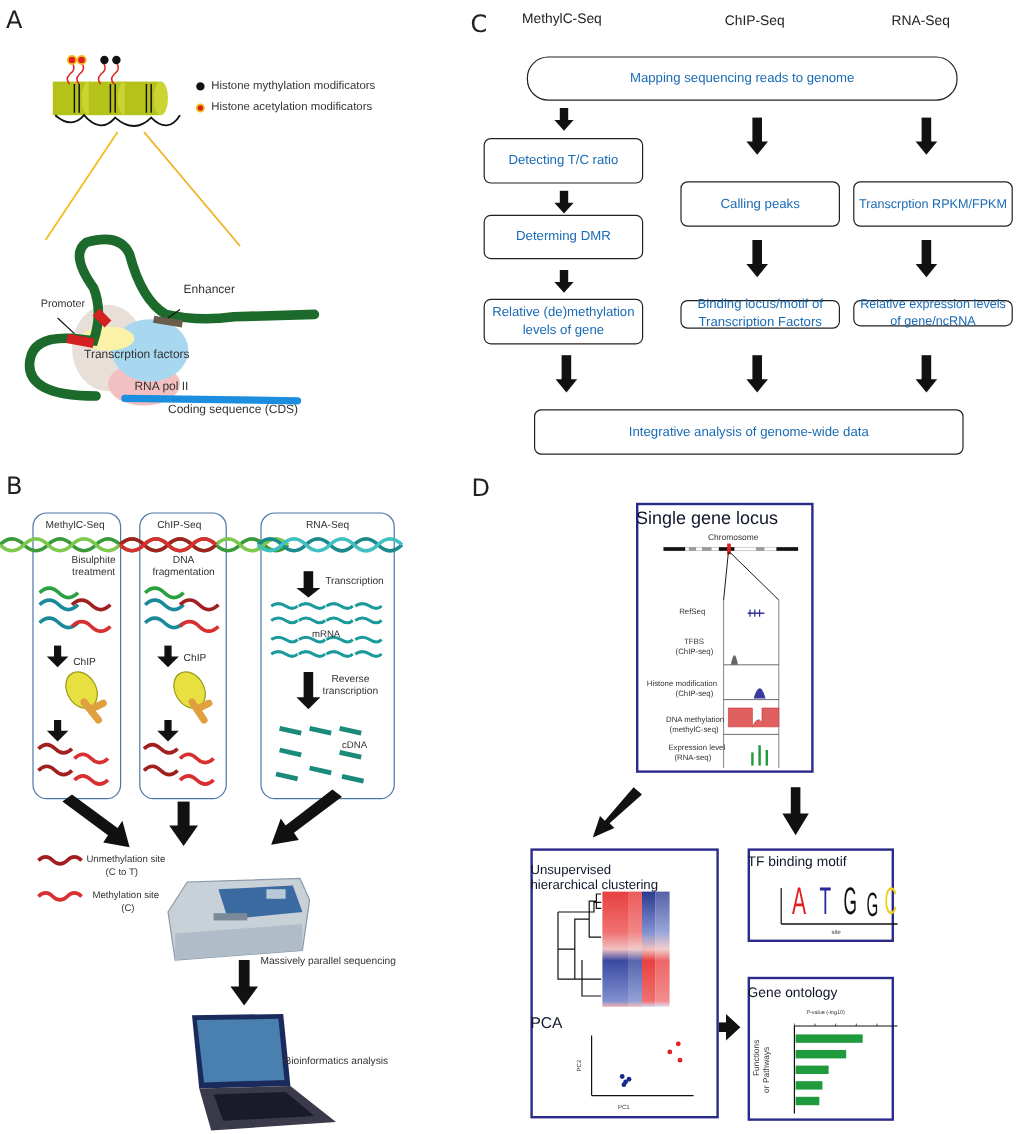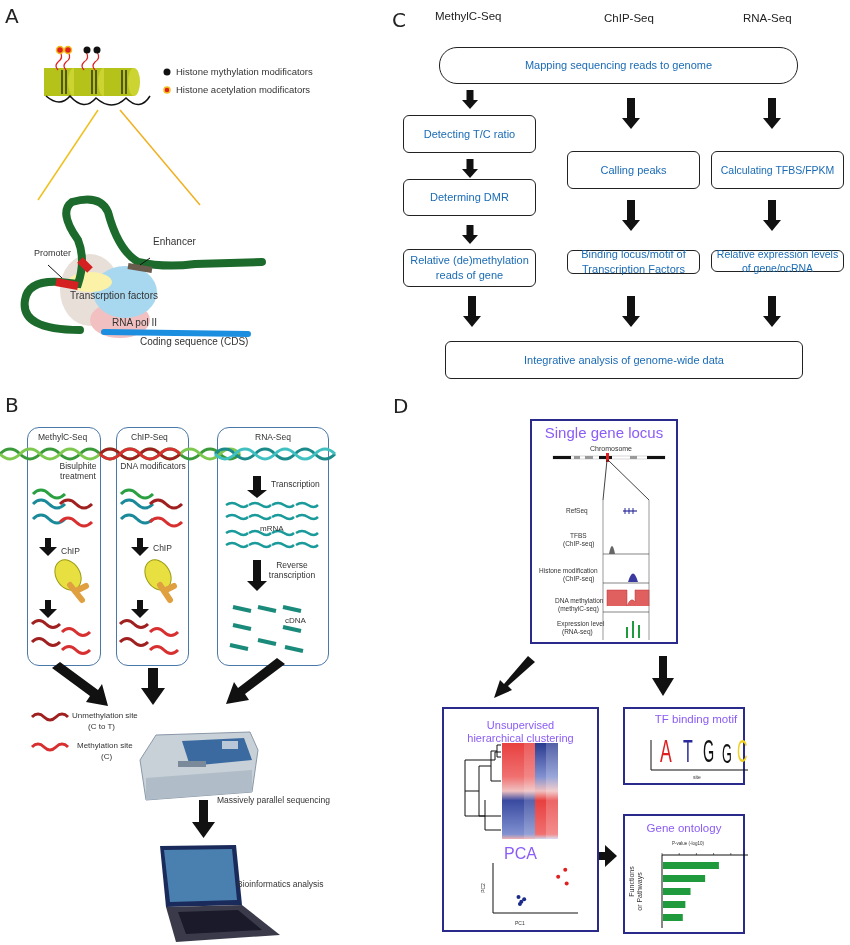--- a/index.html
+++ b/index.html
@@ -3,21 +3,21 @@
 <meta charset="utf-8">
 <style>
   html, body { margin:0; padding:0; background:#fff; }
   body { width:850px; height:945px; position:relative; overflow:hidden; font-family:"Liberation Sans", sans-serif; color:#222; }
   .abs { position:absolute; }
   .panel-letter { font-size:20px; color:#222; font-family:"DejaVu Sans", sans-serif; }
   .lbl { font-size:9px; color:#333; white-space:nowrap; }
   .flow-box { position:absolute; border:1.5px solid #222; border-radius:6px; background:#fff; color:#1a6bb5; font-size:11px; display:flex; align-items:center; justify-content:center; text-align:center; line-height:1.35; box-sizing:border-box; }
   .col-head { position:absolute; font-size:11.5px; color:#222; }
   .bluebox { position:absolute; border:2px solid #2a2a8a; background:#fff; box-sizing:border-box; }
-  .bluetitle { position:absolute; color:#8b5cf6; text-align:center; white-space:nowrap; }
+  .bluetitle { position:absolute; color:#0f172a; text-align:left; white-space:nowrap; }
   .seqbox { position:absolute; border:1.5px solid #4a78a8; border-radius:12px; box-sizing:border-box; }
   svg { position:absolute; overflow:visible; }
 </style>
 </head>
 <body>
 
 <div class="abs panel-letter" style="left:5px;top:4px;">A</div>
 
 <svg style="left:0;top:0;" width="380" height="360">
 
@@ -73,24 +73,24 @@
 <div class="abs lbl" style="left:140px;top:336px;font-size:10px;">Coding sequence (CDS)</div>
 
 <div class="abs panel-letter" style="left:392px;top:8px;">C</div>
 <div class="col-head" style="left:435px;top:10px;">MethylC-Seq</div>
 <div class="col-head" style="left:604px;top:12px;">ChIP-Seq</div>
 <div class="col-head" style="left:743px;top:12px;">RNA-Seq</div>
 
 <div class="flow-box" style="left:439px;top:47px;width:359px;height:37px;border-radius:18px;">Mapping sequencing reads to genome</div>
 <div class="flow-box" style="left:403px;top:115px;width:133px;height:38px;">Detecting T/C ratio</div>
 <div class="flow-box" style="left:403px;top:179px;width:133px;height:37px;">Determing DMR</div>
-<div class="flow-box" style="left:403px;top:249px;width:133px;height:38px;">Relative (de)methylation reads of gene</div>
+<div class="flow-box" style="left:403px;top:249px;width:133px;height:38px;">Relative (de)methylation levels of gene</div>
 <div class="flow-box" style="left:567px;top:151px;width:133px;height:38px;">Calling peaks</div>
 <div class="flow-box" style="left:567px;top:250px;width:133px;height:24px;">Binding locus/motif of Transcription Factors</div>
-<div class="flow-box" style="left:711px;top:151px;width:133px;height:38px;font-size:10.5px;">Calculating TFBS/FPKM</div>
+<div class="flow-box" style="left:711px;top:151px;width:133px;height:38px;font-size:10.5px;">Transcrption RPKM/FPKM</div>
 <div class="flow-box" style="left:711px;top:250px;width:133px;height:22px;font-size:10.5px;">Relative expression levels of gene/ncRNA</div>
 <div class="flow-box" style="left:445px;top:341px;width:358px;height:38px;">Integrative analysis of genome-wide data</div>
 
 <svg style="left:0;top:0;" width="850" height="400">
   <defs>
     <g id="arw">
         <rect x="-3.5" y="0" width="7" height="11" fill="#111"></rect>
         <polygon points="-8,10 8,10 0,19" fill="#111"></polygon>
       </g>
     <g id="arwL">
@@ -232,21 +232,21 @@
     <polygon points="164,850 232,849 237,900 170,902" fill="#4a80b0"></polygon>
     <polygon points="166,907 242,905 280,935 176,942" fill="#3a3a4a"></polygon>
     <polygon points="178,912 238,910 262,930 186,934" fill="#1a1a2a"></polygon>
   </g>
 </svg>
 
 <div class="abs lbl" style="left:38px;top:432px;font-size:8.5px;">MethylC-Seq</div>
 <div class="abs lbl" style="left:131px;top:432px;font-size:8.5px;">ChIP-Seq</div>
 <div class="abs lbl" style="left:255px;top:432px;font-size:8.5px;">RNA-Seq</div>
 <div class="abs lbl" style="left:45px;top:462px;width:40px;white-space:normal;text-align:center;line-height:1.15;font-size:8.5px;margin-left:13px;">Bisulphite treatment</div>
-<div class="abs lbl" style="left:118px;top:462px;width:70px;white-space:normal;text-align:center;line-height:1.15;font-size:8.5px;">DNA modificators</div>
+<div class="abs lbl" style="left:118px;top:462px;width:70px;white-space:normal;text-align:center;line-height:1.15;font-size:8.5px;">DNA fragmentation</div>
 <div class="abs lbl" style="left:61px;top:546px;font-size:8.5px;">ChIP</div>
 <div class="abs lbl" style="left:153px;top:543px;font-size:8.5px;">ChIP</div>
 <div class="abs lbl" style="left:271px;top:479px;font-size:8.5px;">Transcription</div>
 <div class="abs lbl" style="left:260px;top:524px;font-size:8px;">mRNA</div>
 <div class="abs lbl" style="left:264px;top:561px;width:56px;white-space:normal;text-align:center;line-height:1.15;font-size:8.5px;">Reverse transcription</div>
 <div class="abs lbl" style="left:285px;top:616px;font-size:8px;text-align:center;">cDNA</div>
 <div class="abs lbl" style="left:72px;top:711px;font-size:8px;">Unmethylation site</div>
 <div class="abs lbl" style="left:88px;top:722px;font-size:8px;">(C to T)</div>
 <div class="abs lbl" style="left:77px;top:741px;font-size:8px;">Methylation site</div>
 <div class="abs lbl" style="left:101px;top:752px;font-size:8px;">(C)</div>
@@ -326,21 +326,21 @@
         <stop offset="0.95" stop-color="#f07070"></stop>
         <stop offset="1" stop-color="#d0d8f0"></stop>
     </linearGradient>
   </defs>
   <rect x="502" y="743" width="22" height="96" fill="url(#hmR)"></rect>
   <rect x="524" y="743" width="11" height="96" fill="url(#hmR)" opacity="0.85"></rect>
   <rect x="535" y="743" width="11" height="96" fill="url(#hmB)"></rect>
   <rect x="546" y="743" width="12" height="96" fill="url(#hmB)" opacity="0.8"></rect>
   <path d="M501 745 h-4 v12 h4 M497 751 h-6 v30 h10 M491 766 h-12 v50 h22 M479 791 h-14 v-0 M465 760 v56 h14 M465 760 h30 v-8 h6 M485 800 v30 h16 M485 816 h-6" fill="none" stroke="#111" stroke-width="1"></path>
 </svg>
-<div class="bluetitle" style="left:442px;top:845px;width:157px;font-size:16px;">PCA</div>
+<div class="bluetitle" style="left:442px;top:845px;width:157px;font-size:13px;">PCA</div>
 <svg id="pca-svg" style="left:480px;top:863px;" width="100" height="60">
   <line x1="13" y1="0" x2="13" y2="50" stroke="#111" stroke-width="1"></line>
   <line x1="13" y1="50" x2="98" y2="50" stroke="#111" stroke-width="1"></line>
 <circle cx="38.5" cy="34.09090909090909" r="2" fill="#1a2a8a"></circle>
     <circle cx="41.33333333333333" cy="38.63636363636364" r="2" fill="#1a2a8a"></circle>
     <circle cx="44.16666666666667" cy="36.36363636363637" r="2" fill="#1a2a8a"></circle>
     <circle cx="39.916666666666664" cy="40.90909090909091" r="2" fill="#1a2a8a"></circle>
     <circle cx="78.16666666666666" cy="13.63636363636364" r="2" fill="#e02020"></circle>
     <circle cx="85.25" cy="6.81818181818182" r="2" fill="#e02020"></circle>
     <circle cx="86.66666666666667" cy="20.45454545454546" r="2" fill="#e02020"></circle>

